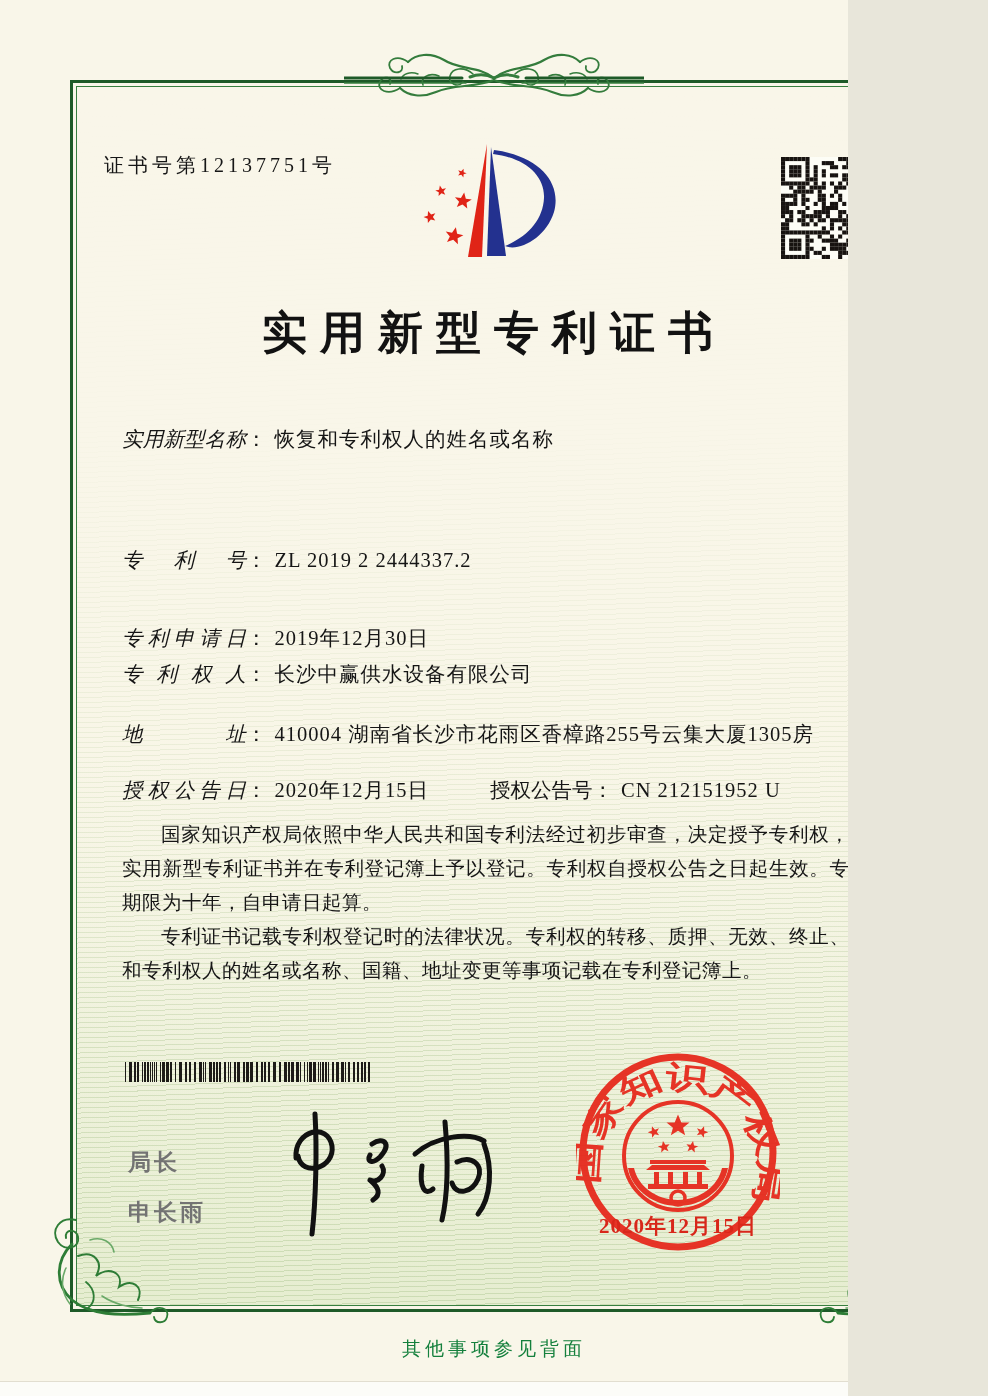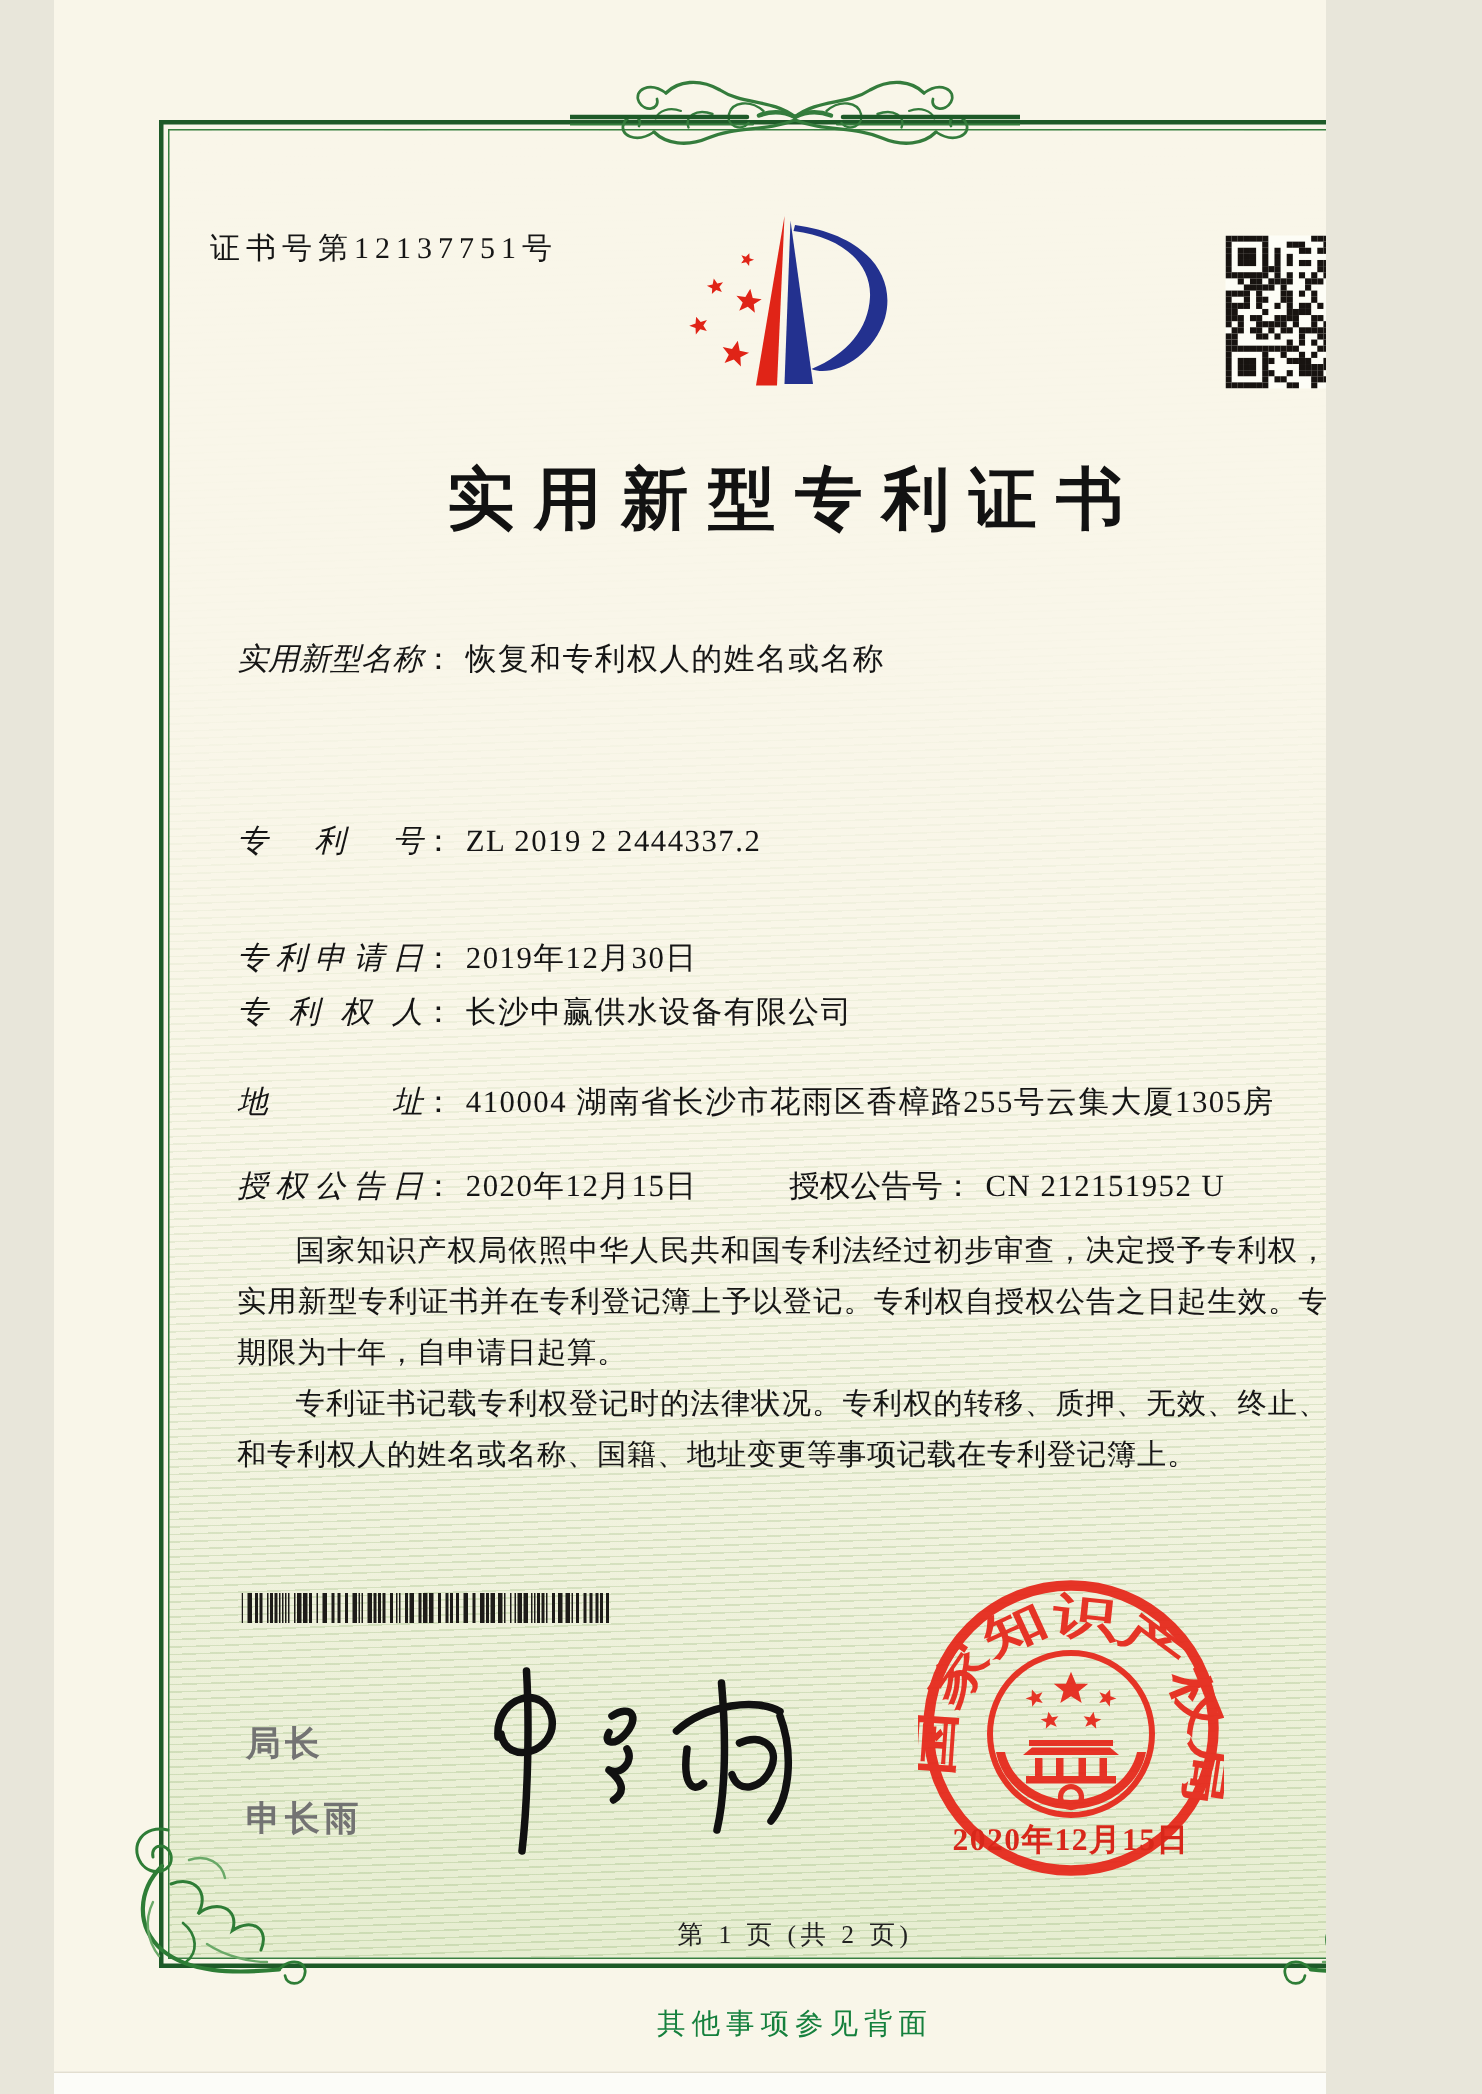--- a/index.html
+++ b/index.html
@@ -1,17 +1,17 @@
 <!DOCTYPE html>
 <html><head>
 <meta charset="utf-8">
 <style>
   html,body{margin:0;padding:0;background:#e8e6da;}
   #page{position:relative;width:848px;height:1396px;background:#f9f6e9;overflow:hidden;
-        font-family:"Liberation Serif","DejaVu Serif",serif;color:#1c1c1c;margin-left:36px;}
+        font-family:"Liberation Serif","DejaVu Serif",serif;color:#1c1c1c;}
   
   #frame{position:absolute;left:70px;top:80px;width:843px;height:1232px;
          border:3px solid #1e5a28;box-sizing:border-box;}
   #frame-inner{position:absolute;left:3px;top:3px;right:3px;bottom:3px;
          border:1px solid #377f3f;}
   #guilloche{position:absolute;left:4px;top:4px;right:4px;bottom:4px;
       background:
         linear-gradient(180deg, rgba(249,246,233,1) 0%, rgba(249,246,233,.95) 28%,
                         rgba(248,246,230,.6) 52%, rgba(240,244,221,.1) 78%, rgba(228,238,205,0) 100%),
         repeating-linear-gradient(178deg, rgba(143,178,112,.30) 0 1px, rgba(255,255,255,0) 1px 5px),
@@ -593,16 +593,15 @@
       <rect x="-24" y="16" width="5" height="12"></rect>
         <rect x="-10" y="16" width="5" height="12"></rect>
       <rect x="5" y="16" width="5" height="12"></rect>
         <rect x="19" y="16" width="5" height="12"></rect>
       <rect x="-30" y="28" width="60" height="5"></rect>
       <circle cy="42" r="7" fill="none" stroke="#e62619" stroke-width="3.5"></circle>
     </g>
   </svg>
   <div id="seal-date">2020年12月15日</div>
 
-  <div id="page-num">第 1 页 (共 2 页)</div>
   <div id="footer-note">其他事项参见背面</div>
   <div id="scan-edge"></div>
 </div>
 
 </body></html>

